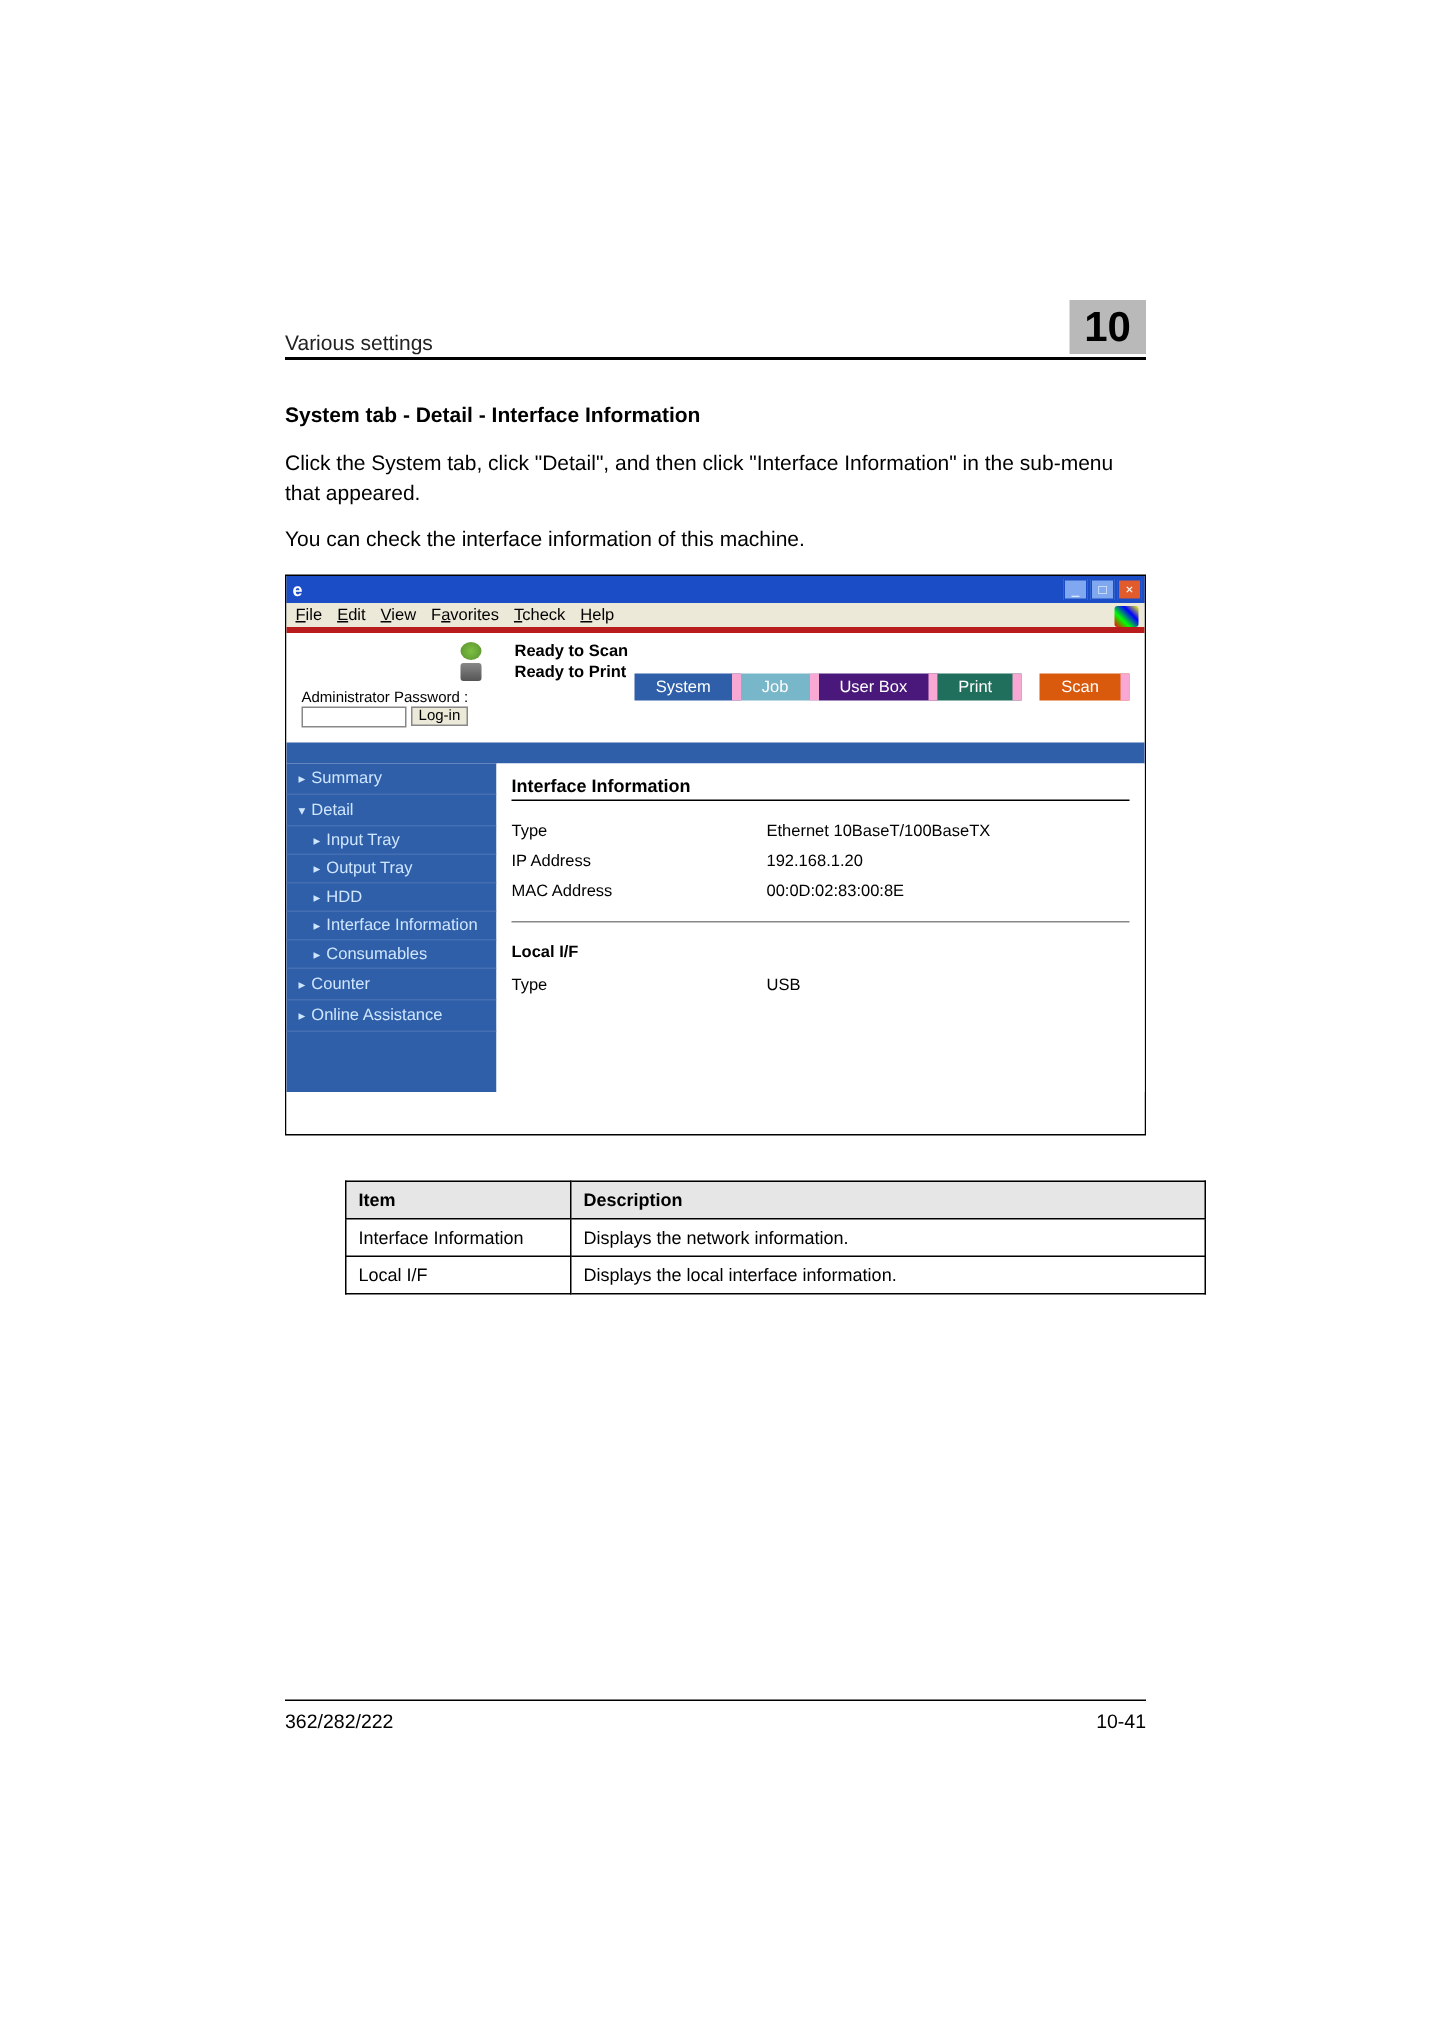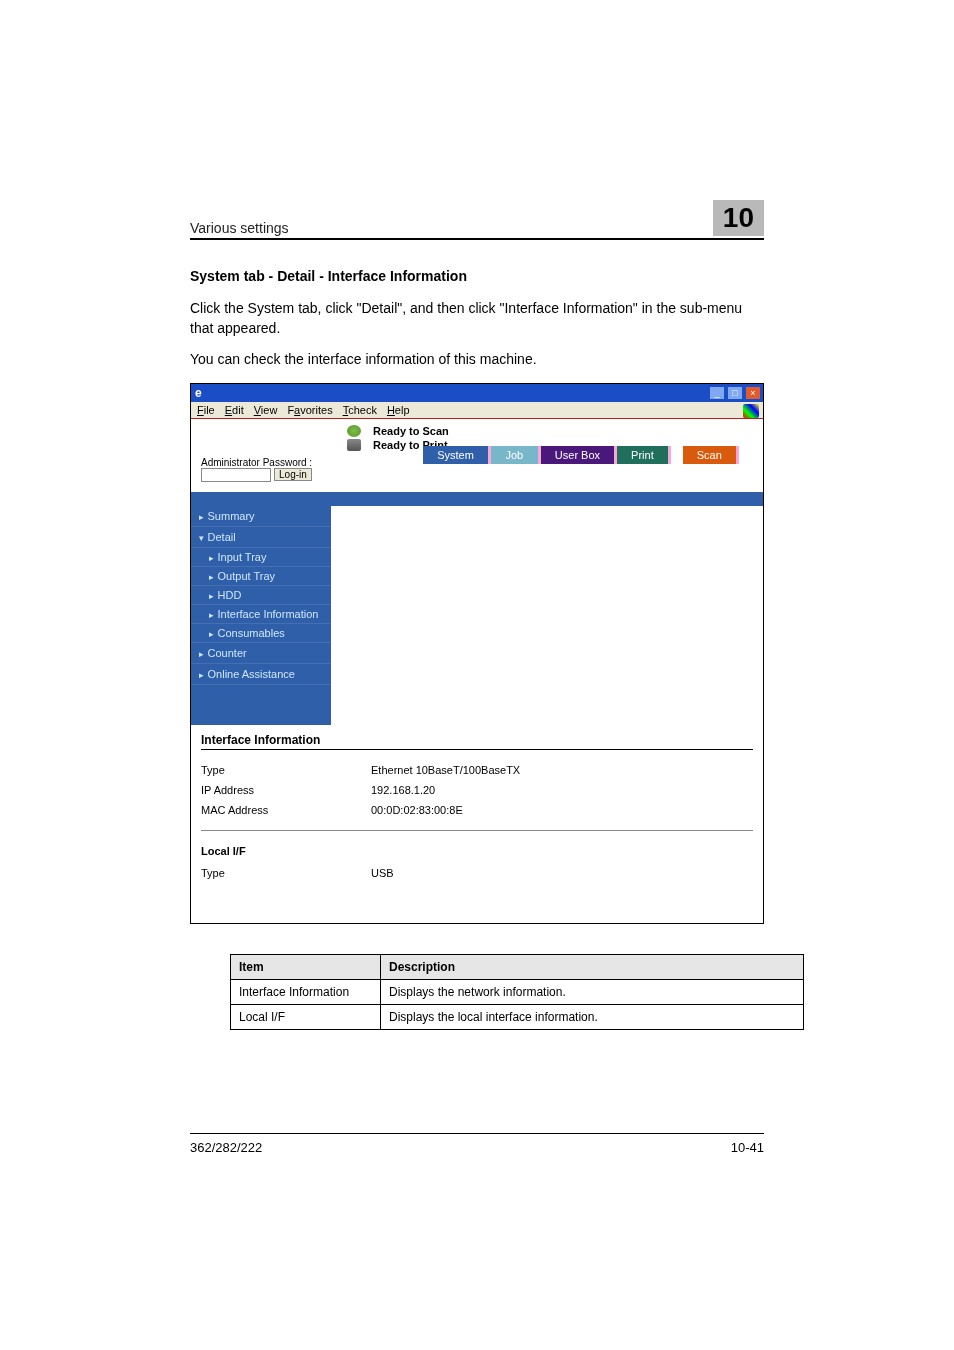--- a/index.html
+++ b/index.html
@@ -83,21 +83,21 @@
     justify-content: center;
     font-size: 9px;
     color: #fff;
   }
   .tcontrols .close {
     background: #e25b2c;
     color: #fff;
   }
   .menubar {
     background: #ece9d8;
-    border-bottom: 1px solid #b91c1c;
+    border-bottom: 4px solid #b91c1c;
     padding: 2px 6px;
     display: flex;
     gap: 10px;
     font-size: 11px;
     color: #000;
     position: relative;
   }
   .menubar .menu-item u { text-decoration: underline; }
   .winlogo {
     position: absolute;
@@ -116,23 +116,22 @@
     align-items: flex-start;
     padding: 6px 10px 4px 10px;
   }
   .status-col {
     margin-left: 106px;
     font-size: 11px;
   }
   .status-line {
     display: flex;
     align-items: center;
-    gap: 12px;
+    gap: 22px;
     margin-bottom: 2px;
-    margin-left: 40px;
   }
   .status-icon {
     width: 14px; height: 12px; display:inline-block;
   }
   .scan-icon { background: radial-gradient(circle,#7bc043,#5a8f2e); border-radius: 50%; }
   .print-icon { background: linear-gradient(#888,#555); border-radius: 2px; }
   .admin-row {
     display: flex;
     align-items: center;
     gap: 6px;
@@ -146,36 +145,35 @@
     display: flex;
     gap: 0;
     margin-left: 105px;
     margin-top: -28px;
   }
   .tab {
     flex: 0 0 auto;
     padding: 3px 14px;
     font-size: 11px;
     color: #fff;
-    border-right: 3px solid #f9a8d4;
+    border-right: 6px solid #f9a8d4;
     text-align: center;
     min-width: 50px;
   }
   .tab.system { background: #2f5fa8; }
   .tab.job { background: #78b6c9; color:#fff; }
   .tab.userbox { background: #4a187b; }
   .tab.print { background: #1f6f5c; }
   .tab.scan { background: #d95a0d; margin-left: 12px; }
   .bluebar {
     height: 14px;
     background: #2f5fa8;
   }
   .main-split {
     display: flex;
-    flex-direction: column;
   }
   .sidebar {
     width: 140px;
     background: #2f5fa8;
     color: #fff;
     font-size: 11px;
     padding-bottom: 40px;
   }
   .side-item {
     padding: 4px 8px;

